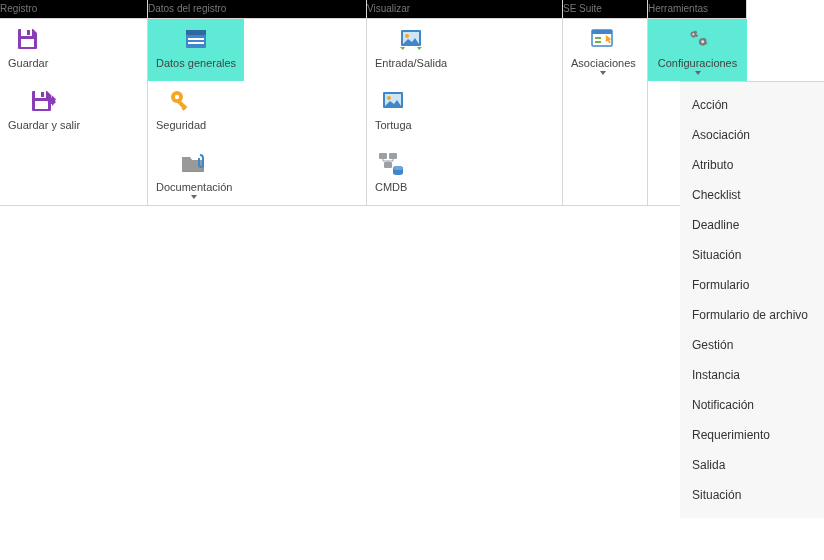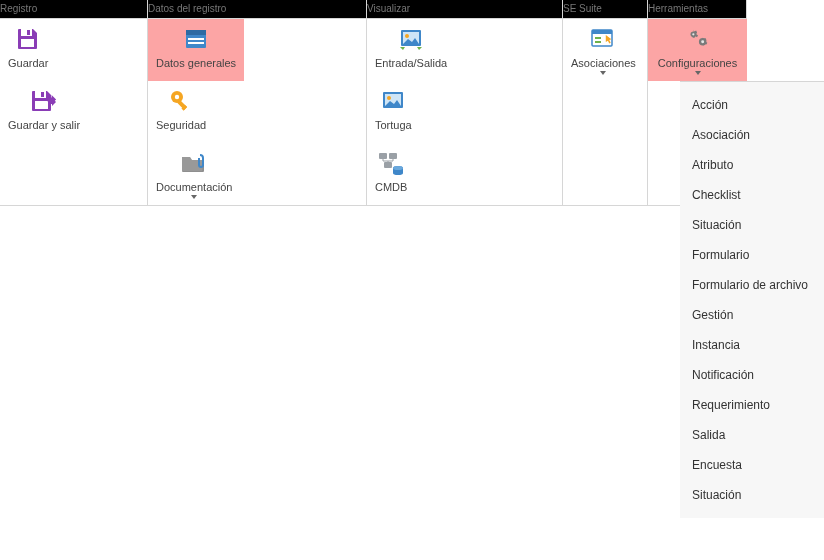--- a/index.html
+++ b/index.html
@@ -42,21 +42,21 @@
     display: flex;
     flex-direction: column;
     align-items: center;
     justify-content: flex-start;
     padding: 6px 8px 4px 8px;
     min-width: 48px;
     height: 62px;
     cursor: pointer;
     position: relative;
   }
-  .btn.active { background: #fca5a5; }
+  .btn.active { background: #5eead4; }
   .btn .icon {
     width: 28px;
     height: 28px;
     margin-bottom: 4px;
     display: flex;
     align-items: center;
     justify-content: center;
   }
   .btn .label {
     font-size: 11px;
@@ -250,23 +250,23 @@
       </div>
     </div>
   </div>
 </div>
 
 <div class="dropdown-menu">
   <div class="item">Acción</div>
   <div class="item">Asociación</div>
   <div class="item">Atributo</div>
   <div class="item">Checklist</div>
+  <div class="item">Deadline</div>
   <div class="item">Situación</div>
   <div class="item">Formulario</div>
   <div class="item">Formulario de archivo</div>
   <div class="item">Gestión</div>
   <div class="item">Instancia</div>
   <div class="item">Notificación</div>
   <div class="item">Requerimiento</div>
   <div class="item">Salida</div>
-  <div class="item">Encuesta</div>
   <div class="item">Situación</div>
 </div>
 
 </body></html>

